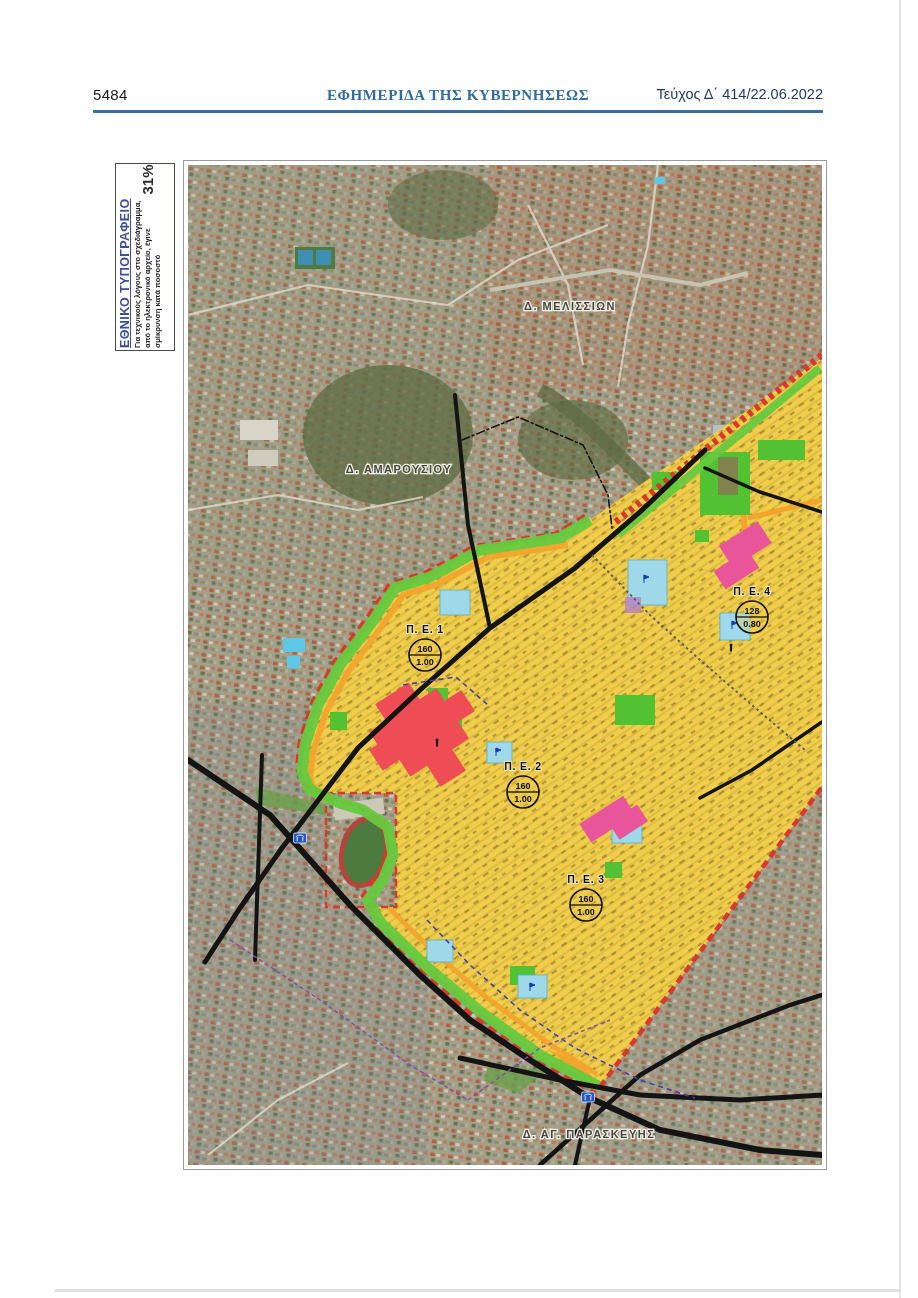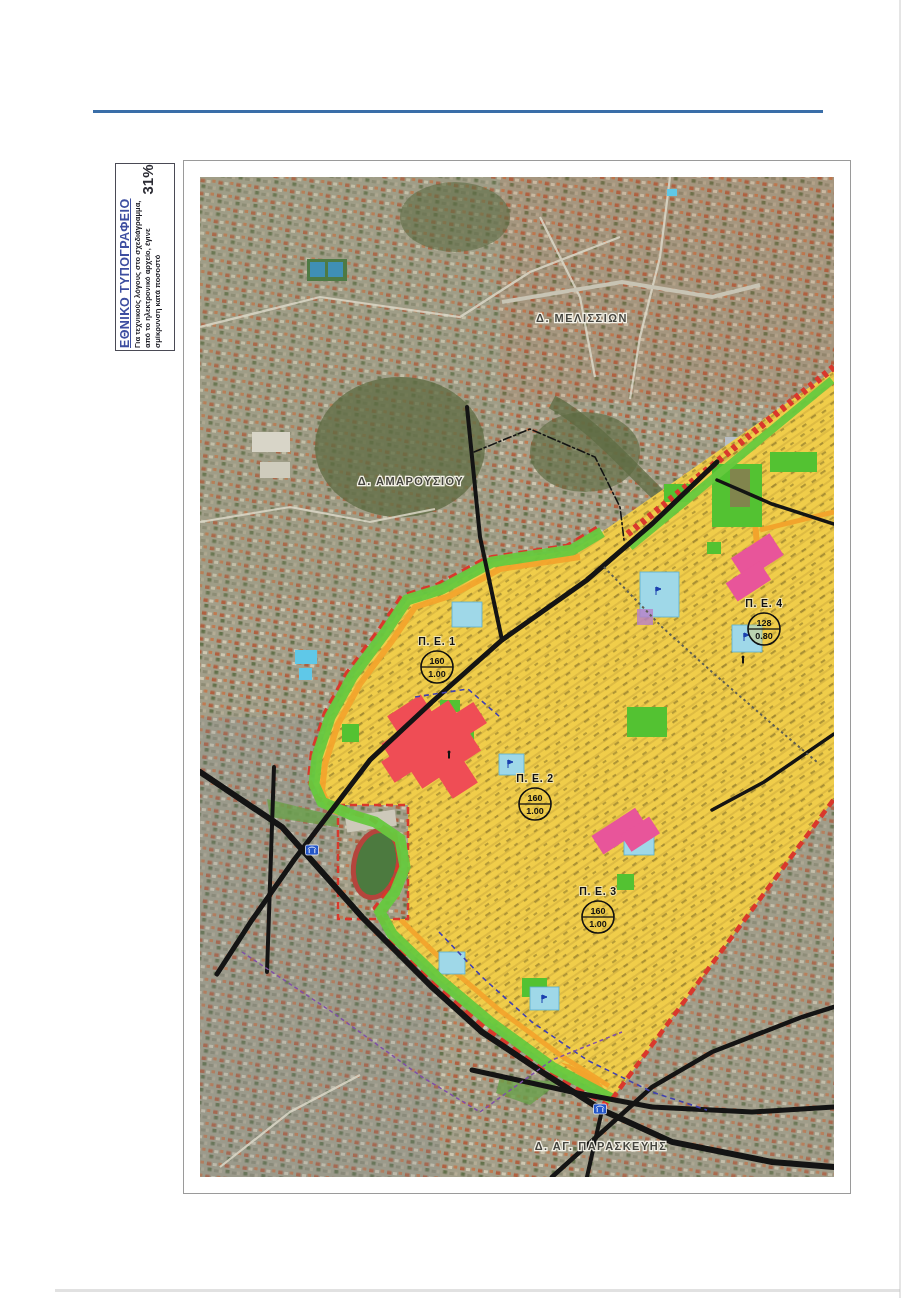--- a/index.html
+++ b/index.html
@@ -22,34 +22,39 @@
   .note-rot{position:absolute;left:50%;top:50%;width:182px;height:54px;
         transform:translate(-50%,-50%) rotate(-90deg);}
   .note-title{font-size:12.5px;font-weight:bold;color:#3d4ea0;text-decoration:underline;
         letter-spacing:.4px;white-space:nowrap;}
   .note-row{display:flex;align-items:center;gap:6px;margin-top:1px;}
   .note-lines{font-size:7.6px;font-weight:600;color:#1c1c24;line-height:1.3;white-space:nowrap;}
   .note-pct{font-size:15px;font-weight:600;color:#2b2b33;}
 
   
   .map-frame{position:absolute;left:183px;top:160px;width:634px;height:1000px;
-        border:1px solid #9a9a9a;padding:16px;background:#fff;}
+        border:1px solid #9a9a9a;padding:4px;background:#fff;}
   .map-frame svg{display:block;width:634px;height:1000px;}
   svg text{font-family:"Liberation Sans",sans-serif;}
   .muni-label{font-size:11px;font-weight:bold;fill:#45453f;letter-spacing:1.5px;
         stroke:#f2f0e6;stroke-width:2.6px;paint-order:stroke;}
   .pe-label{font-size:10.5px;font-weight:bold;fill:#111;letter-spacing:.8px;
         stroke:#f3e6b0;stroke-width:2px;paint-order:stroke;}
   .pe-num{font-size:9px;font-weight:bold;fill:#111;}
 </style>
 </head>
 <body>
 
 <div class="page">
 
+  <div class="header">
+    <span class="page-number">5484</span>
+    <span class="gazette-title">ΕΦΗΜΕΡΙΔΑ ΤΗΣ ΚΥΒΕΡΝΗΣΕΩΣ</span>
+    <span class="issue-label">Τεύχος Δ΄ 414/22.06.2022</span>
+  </div>
   <div class="header-rule"></div>
 
   <div class="note-box">
     <div class="note-rot">
       <div class="note-title">ΕΘΝΙΚΟ ΤΥΠΟΓΡΑΦΕΙΟ</div>
       <div class="note-row">
         <div class="note-lines">
           <div>Για τεχνικούς λόγους στο σχεδιάγραμμα,</div>
           <div>από το ηλεκτρονικό αρχείο, έγινε</div>
           <div>σμίκρυνση κατά ποσοστό</div>

